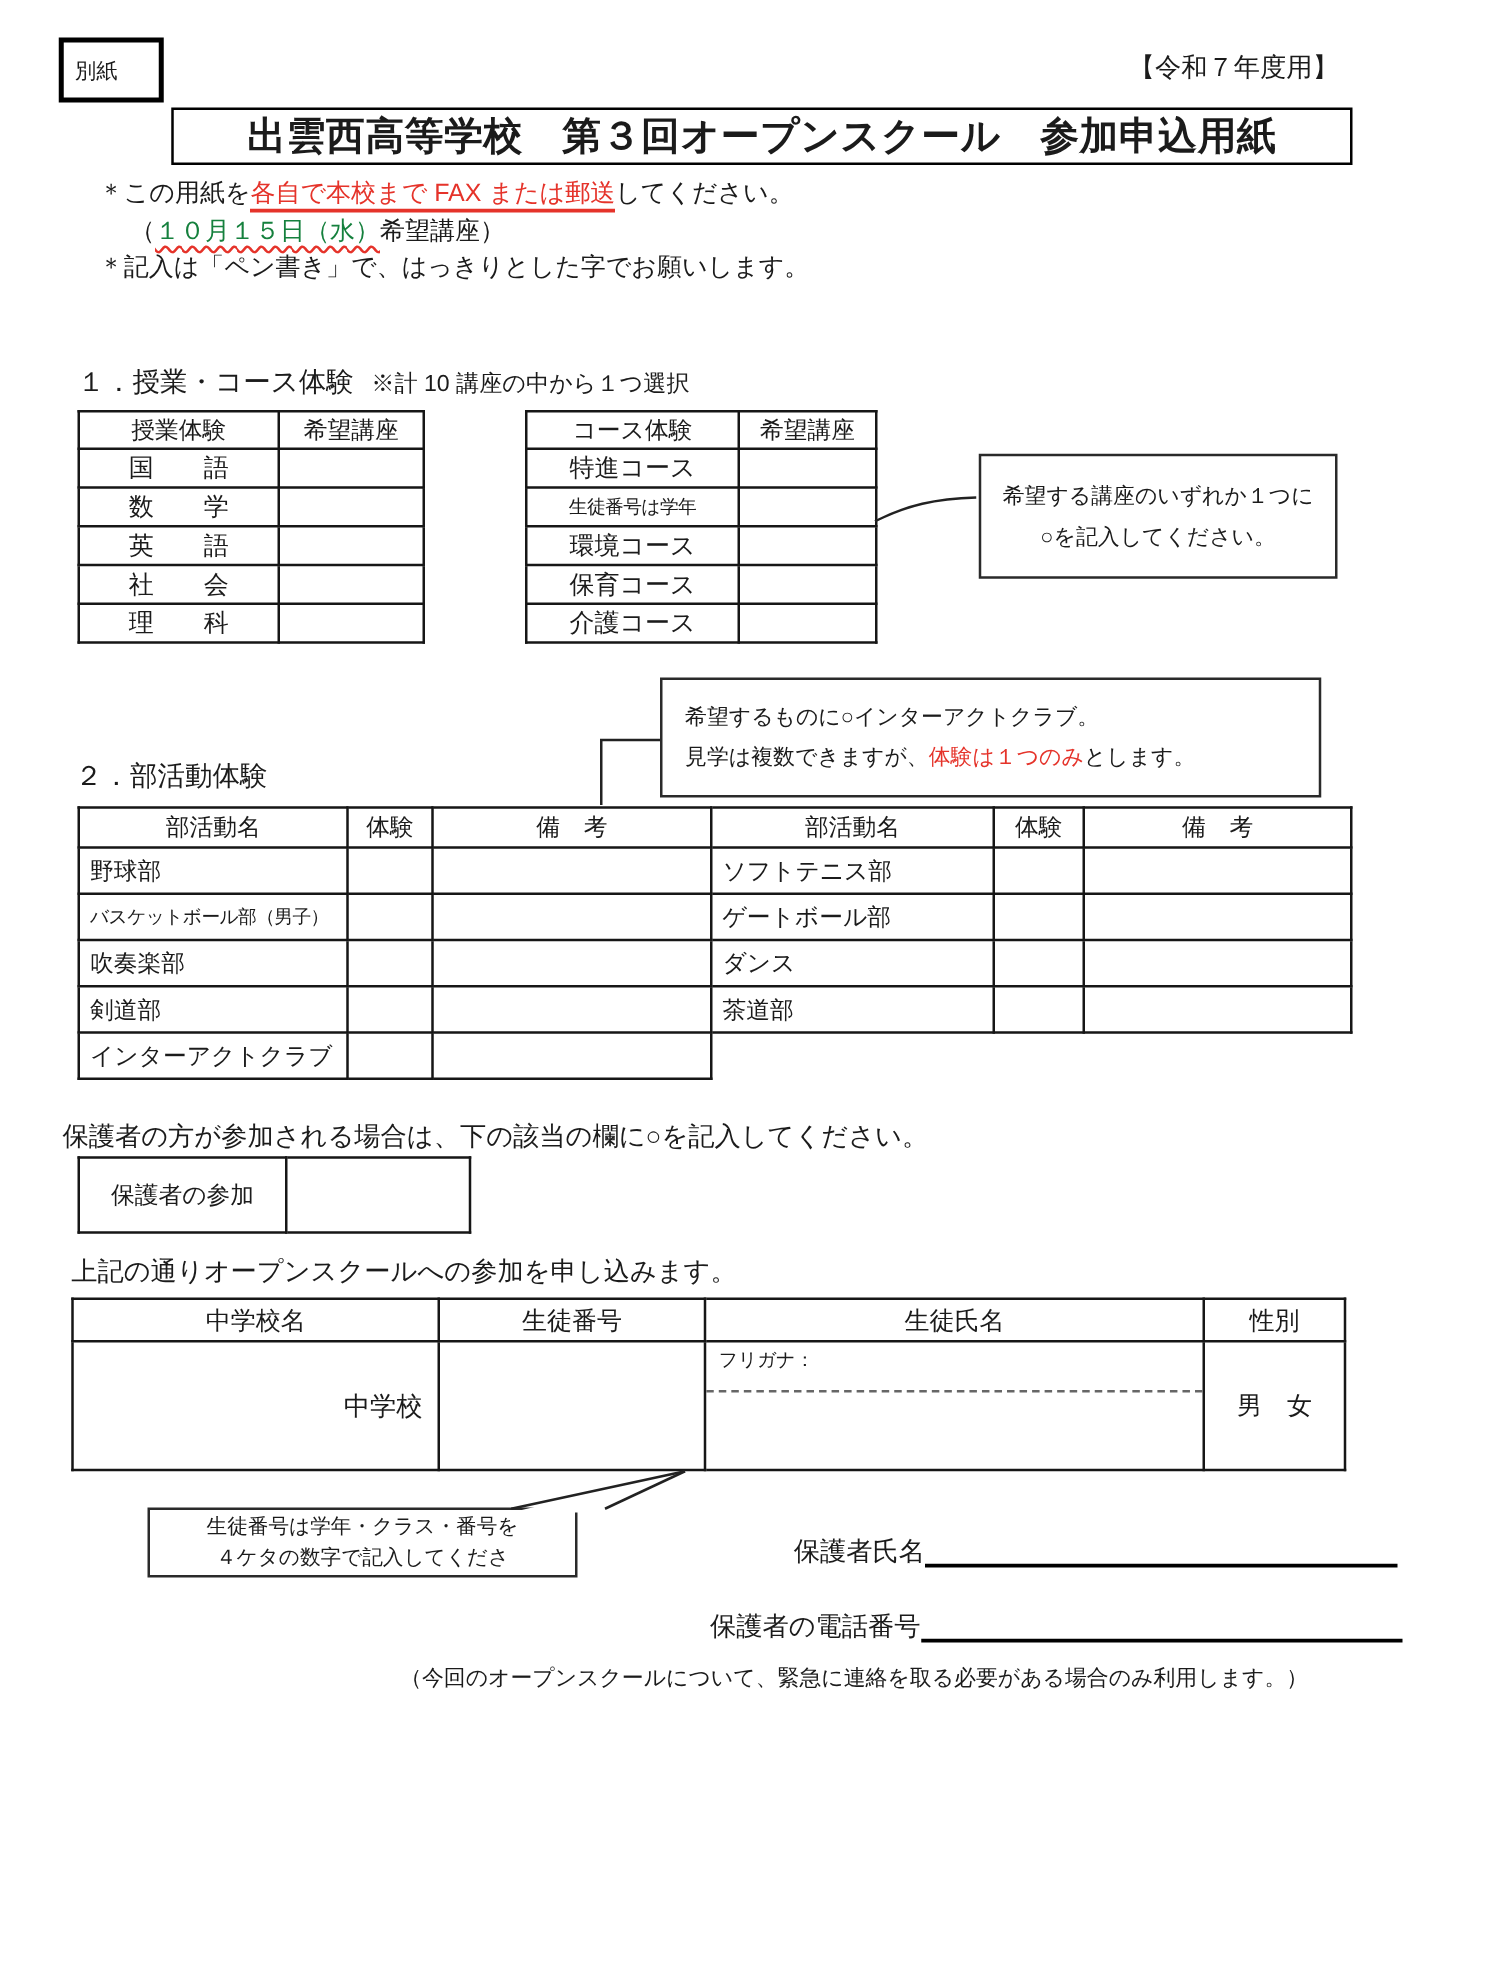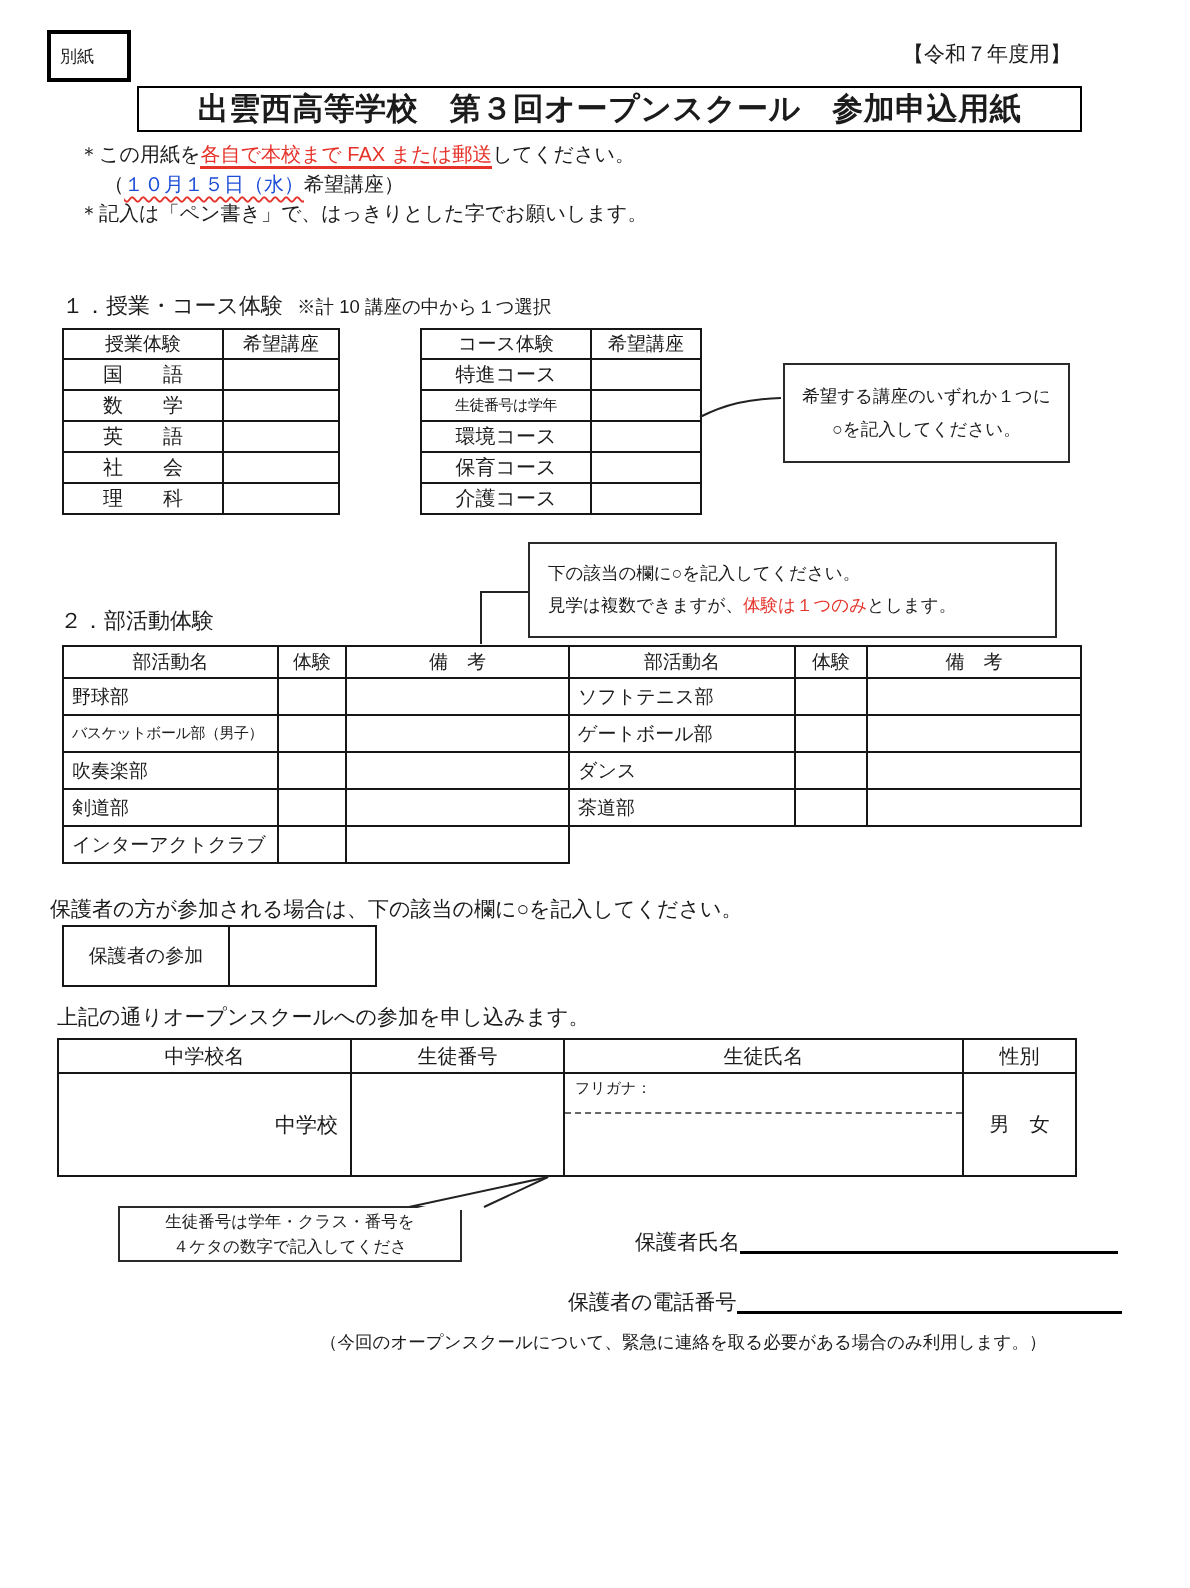--- a/index.html
+++ b/index.html
@@ -12,21 +12,21 @@
     overflow:hidden;
   }
   .abs{position:absolute;}
   .red{color:#e5332a;}
   .red-underline{
     color:#e5332a;
     border-bottom:3px solid #e5332a;
     padding-bottom:1px;
   }
   .red-wavy{
-    color:#1d4ed8;
+    color:#15803d;
     text-decoration-line:underline;
     text-decoration-style:wavy;
     text-decoration-color:#e5332a;
     text-decoration-thickness:1.5px;
     text-underline-offset:5px;
     text-align:center;
   }
   
   .bessi-box{
     left:47px;top:30px;width:84px;height:52px;
@@ -150,21 +150,21 @@
         </tr>
   </tbody>
     </table>
 
   <div class="abs callout callout1 centered">
     <div>希望する講座のいずれか１つに</div>
     <div>○を記入してください。</div>
   </div>
 
   <div class="abs callout callout2">
-    <div>下の該当の欄に○を記入してください。</div>
+    <div>希望するものに○インターアクトクラブ。</div>
     <div>
       <span>見学は複数できますが、</span><span class="red">体験は１つのみ</span><span>とします。</span>
     </div>
   </div>
 
   <div class="abs sec-heading" style="left:60px;top:606px;">２．部活動体験</div>
 
   <table class="abs" style="left:62px;top:645px;">
     <tbody>
         <tr style="height:32px;">

